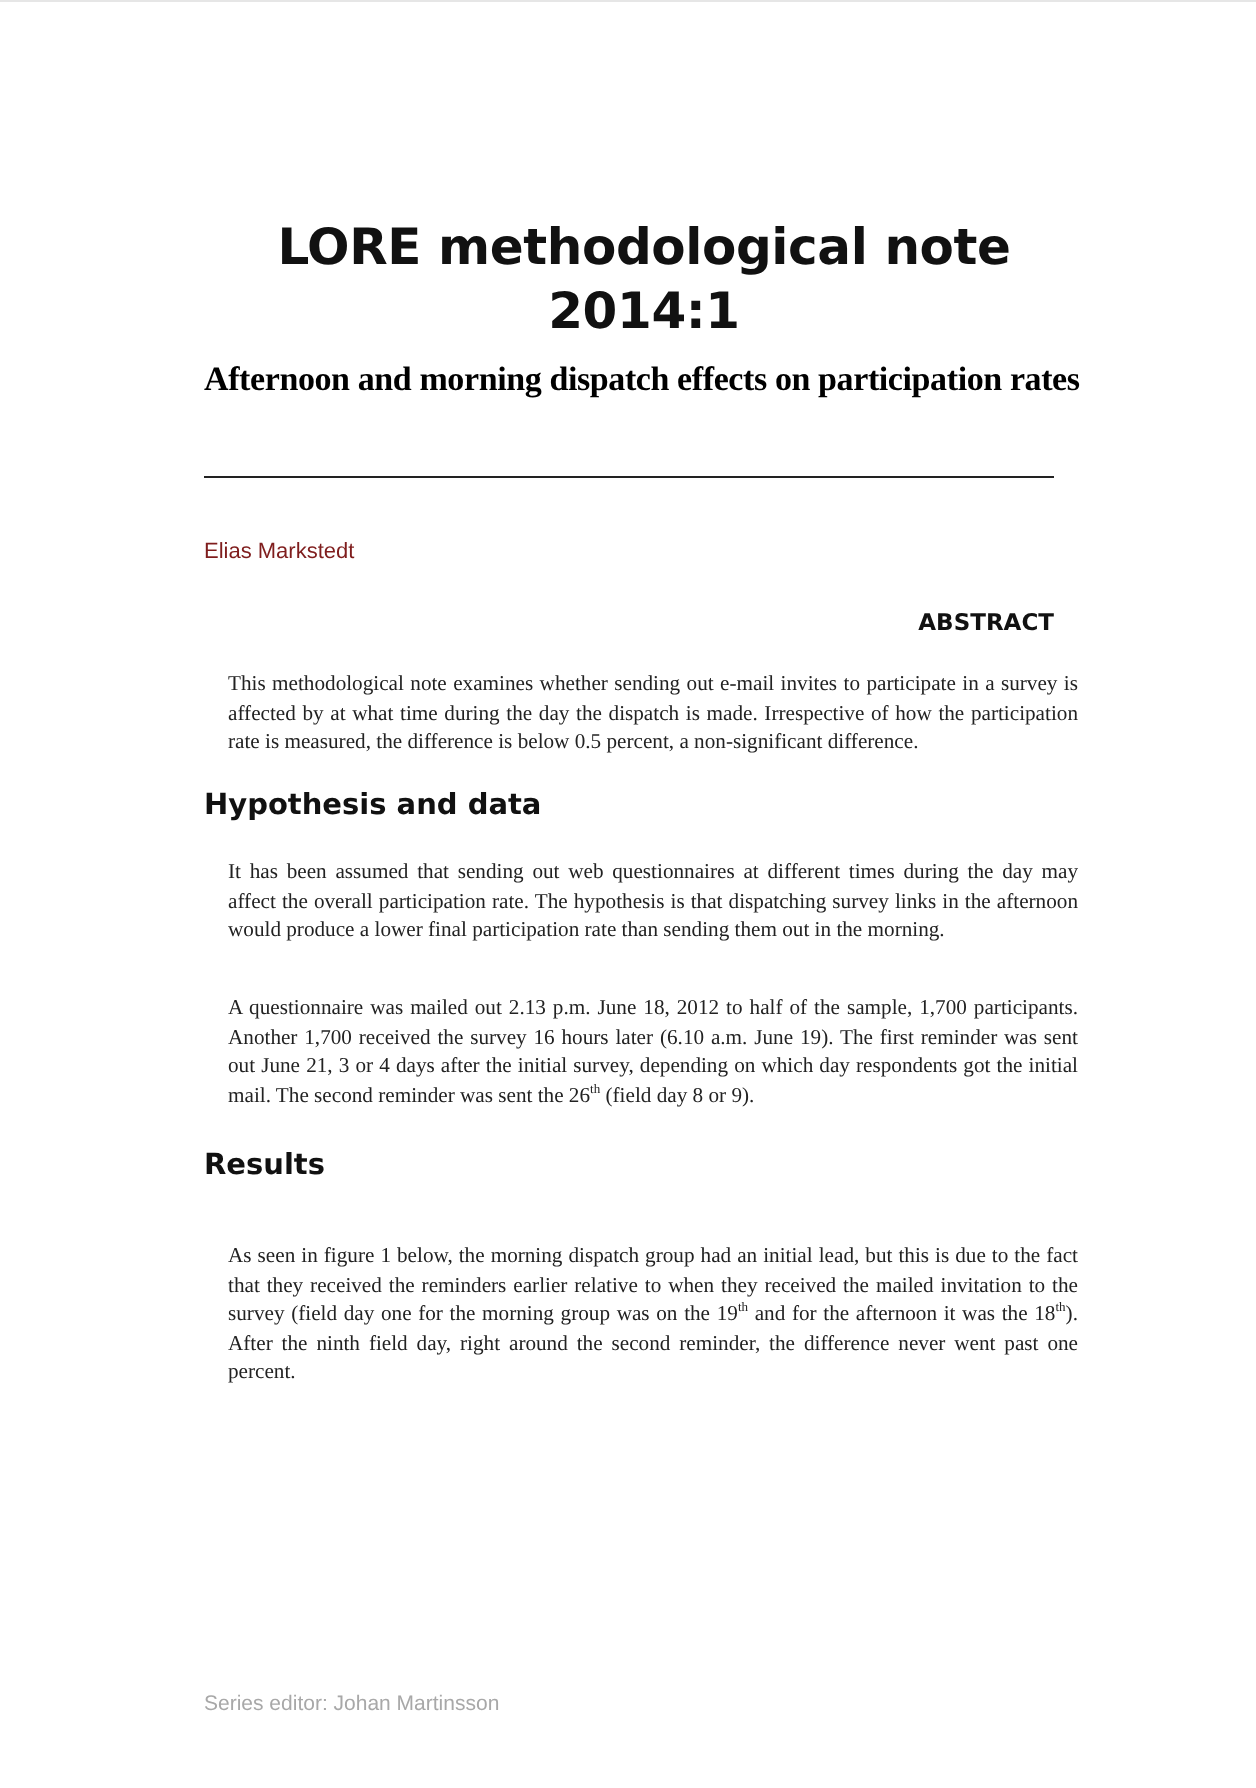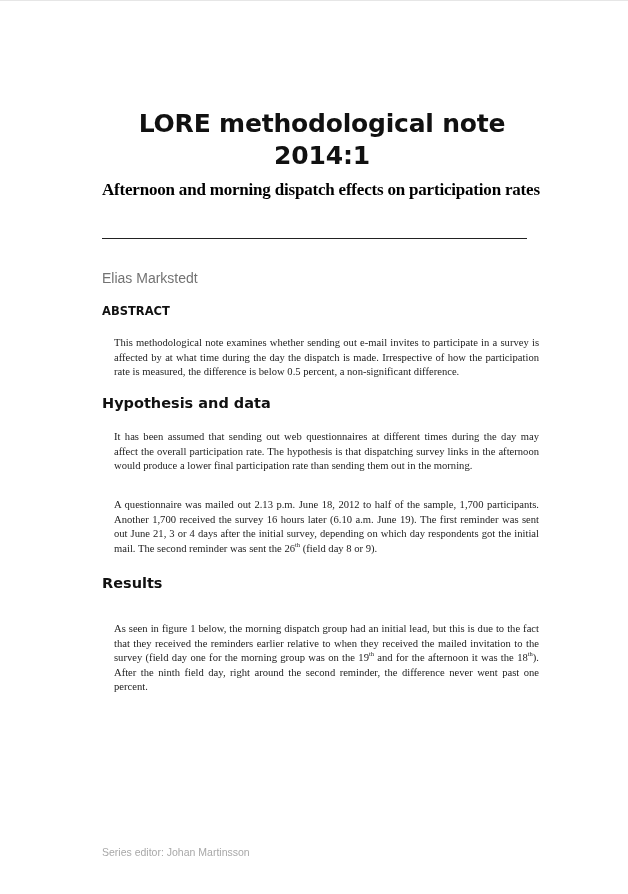--- a/index.html
+++ b/index.html
@@ -12,24 +12,24 @@
     font-size: 25px; line-height: 32px; color: #111111; letter-spacing: -0.2px; text-align: center;
   }
   .subtitle {
     position: absolute; left: 0; top: 176px; width: 440px;
     font-family: Liberation Serif, serif; font-weight: bold;
     font-size: 17px; line-height: 28px; color: #000000; letter-spacing: -0.2px;
   }
   .rule { position: absolute; left: 0; top: 238px; width: 425px; height: 1px; background: #222; }
   .author {
     position: absolute; left: 0; top: 270px;
-    font-family: "Liberation Sans", sans-serif; font-size: 14px; color: #737373;
+    font-family: "Liberation Sans", sans-serif; font-size: 11px; color: #7f1d1d;
   }
   .abstract-h {
-    position: absolute; left: 0; top: 304px; width: 425px; text-align: left;
+    position: absolute; left: 0; top: 304px; width: 425px; text-align: right;
     font-family: "DejaVu Sans", sans-serif; font-weight: bold; font-size: 11.5px; color: #111;
   }
   .body-text {
     font-family: "Liberation Serif", serif; font-size: 10.6px; line-height: 14.5px;
     color: #222; text-align: justify; margin: 12px;
   }
   .abstract-p { position: absolute; left: 0; top: 324px; width: 425px; }
   .h2 {
     position: absolute; left: 0;
     font-family: "DejaVu Sans", sans-serif; font-weight: bold; font-size: 14.5px; color: #111;

